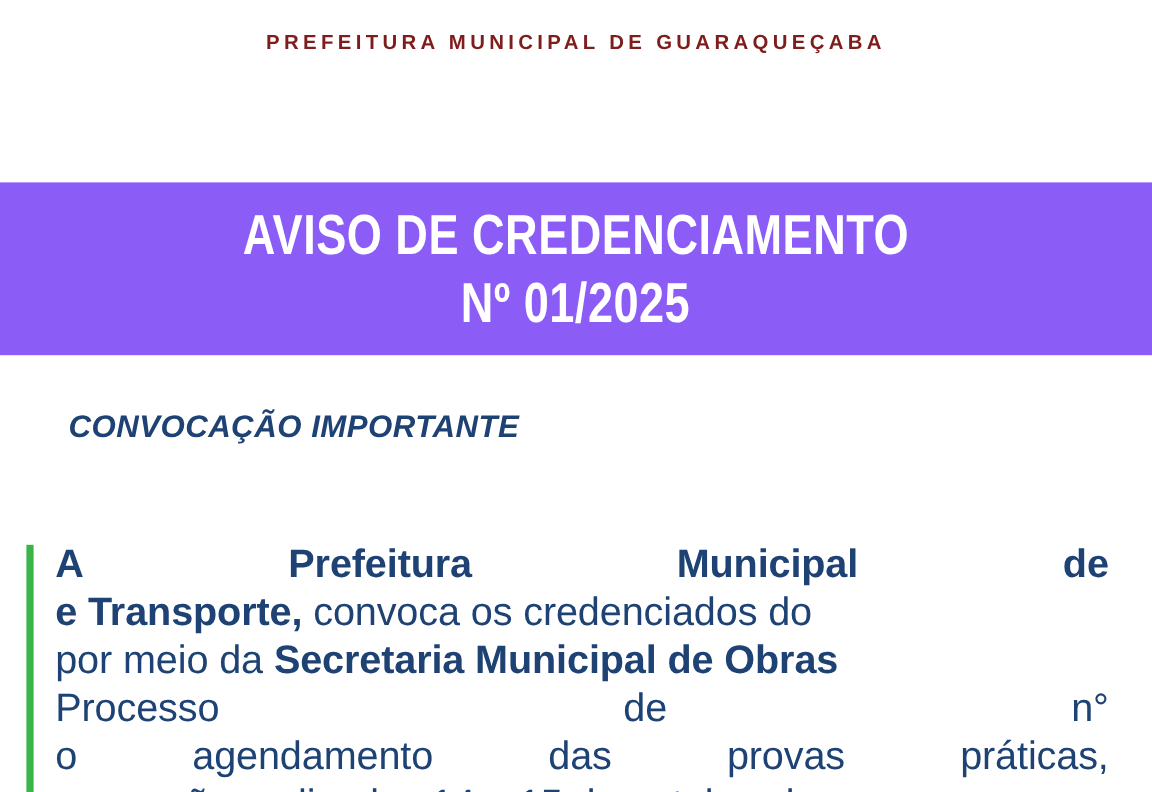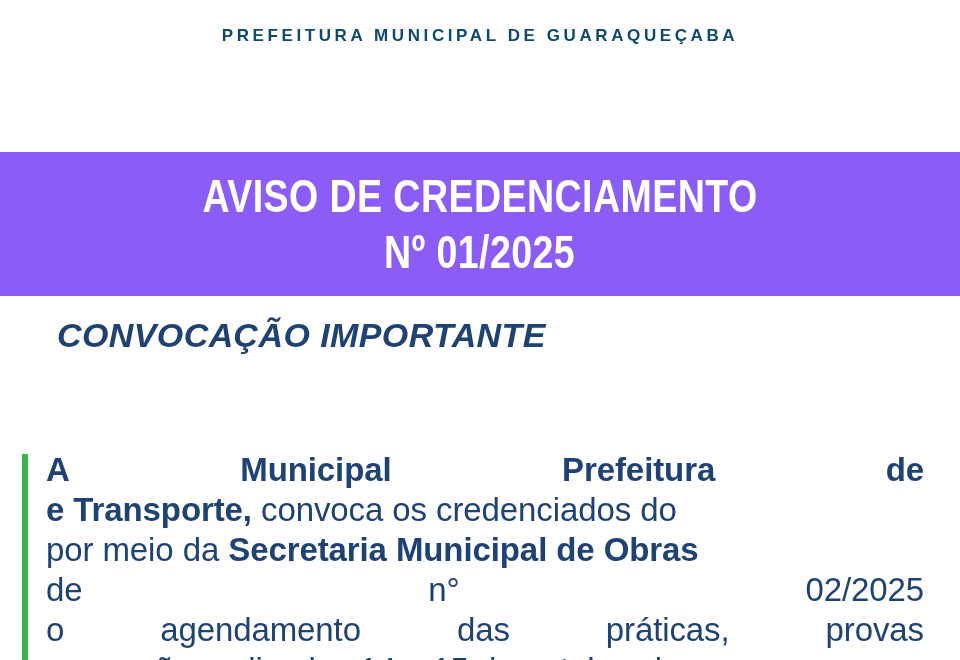--- a/index.html
+++ b/index.html
@@ -22,21 +22,21 @@
     background: #ffffff;
   }
 
   
   .org-header {
     position: absolute;
     top: 26px;
     left: 0;
     width: 960px;
     text-align: center;
-    color: #0c4a6e;
+    color: #7f1d1d;
     font-family: "Liberation Sans", sans-serif;
     font-weight: bold;
     font-size: 17px;
     letter-spacing: 3.6px;
     white-space: nowrap;
   }
 
   
   .title-band {
     position: absolute;
@@ -59,27 +59,27 @@
     letter-spacing: 0.5px;
     text-align: center;
     transform: scaleX(0.80);
     transform-origin: center;
     white-space: nowrap;
   }
 
   
   .sub-heading {
     position: absolute;
-    top: 316px;
+    top: 340px;
     left: 57px;
     color: #1d4273;
     font-family: "Liberation Sans", sans-serif;
     font-weight: bold;
     font-style: italic;
-    font-size: 34px;
+    font-size: 26px;
     letter-spacing: 0.4px;
     white-space: nowrap;
   }
 
   
   .body-block {
     position: absolute;
     top: 450px;
     left: 22px;
     width: 900px;
@@ -133,41 +133,41 @@
   </div>
 
   <div class="sub-heading">CONVOCAÇÃO IMPORTANTE</div>
 
   <div class="body-block">
     <div class="green-bar"></div>
     <div class="body-text">
 
       <span class="line justified">
         <span><b>A</b></span>
+        <span><b>Prefeitura</b></span>
         <span><b>Municipal</b></span>
-        <span><b>Prefeitura</b></span>
         <span><b>de</b></span>
       </span>
 
       <span class="line"><b>e Transporte,</b><span> convoca os credenciados do</span></span>
 
       <span class="line"><span>por meio da </span><b>Secretaria Municipal de Obras</b></span>
 
       <span class="line justified">
+        <span>Processo</span>
         <span>de</span>
         <span>n°</span>
-        <span>02/2025</span>
       </span>
 
       <span class="line justified">
         <span>o</span>
         <span>agendamento</span>
         <span>das</span>
+        <span>provas</span>
         <span>práticas,</span>
-        <span>provas</span>
       </span>
 
       <span class="line">que serão realizadas 14 e 15 de outubro de</span>
 
     </div>
   </div>
 
 </div>
 
 </body></html>

